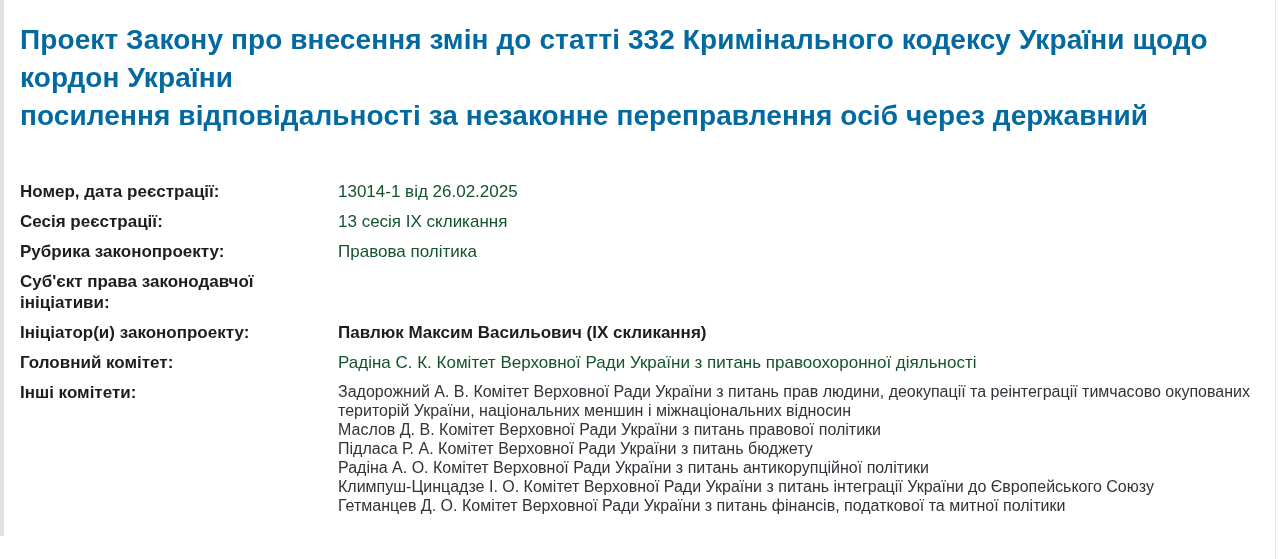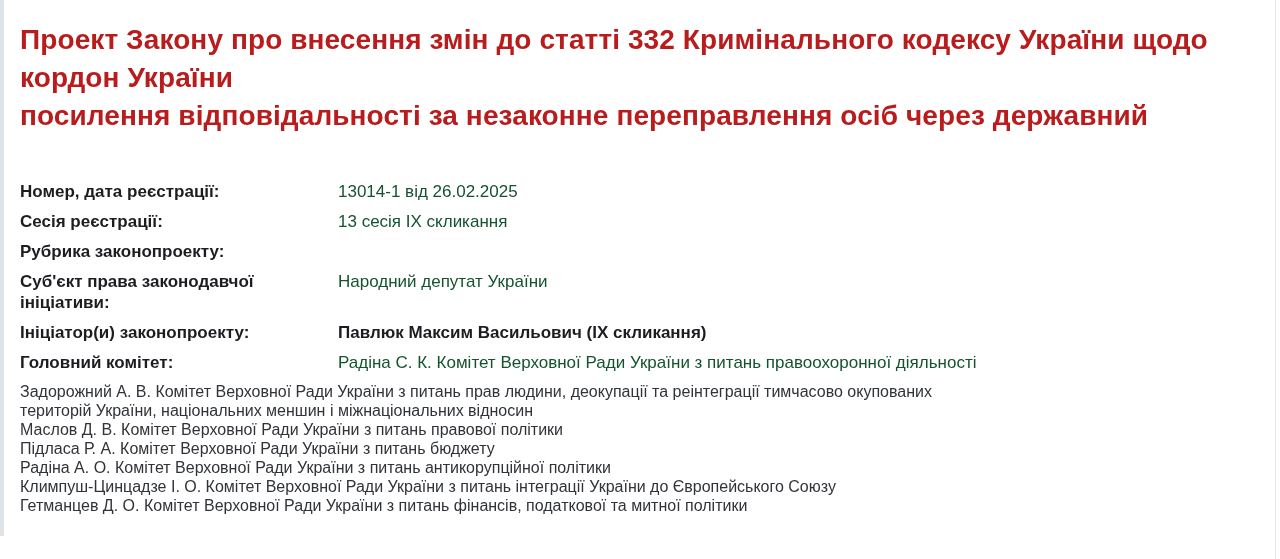--- a/index.html
+++ b/index.html
@@ -41,21 +41,21 @@
     position: absolute;
     left: 20px;
     top: 0;
     width: 1238px;
   }
   .bill-title {
     padding-top: 21px;
     font-size: 28px;
     line-height: 38px;
     font-weight: 700;
-    color: #b91c1c;
+    color: #0369a1;
     letter-spacing: 0.1px;
   }
   .bill-title .title-line {
     white-space: nowrap;
   }
   .fields {
     margin-top: 46px;
   }
   .row {
     display: flex;
@@ -117,38 +117,39 @@
         <div class="value">13014-1 від 26.02.2025</div>
       </div>
 
       <div class="row">
         <div class="label">Сесія реєстрації:</div>
         <div class="value">13 сесія IX скликання</div>
       </div>
 
       <div class="row">
         <div class="label">Рубрика законопроекту:</div>
+        <div class="value">Правова політика</div>
       </div>
 
       <div class="row row-subject">
         <div class="label">Суб'єкт права законодавчої ініціативи:</div>
-        <div class="value">Народний депутат України</div>
       </div>
 
       <div class="row row-initiators">
         <div class="label">Ініціатор(и) законопроекту:</div>
         <div class="value value-bold">Павлюк Максим Васильович (IX скликання)</div>
       </div>
 
       <div class="row">
         <div class="label">Головний комітет:</div>
         <div class="value">Радіна С. К. Комітет Верховної Ради України з питань правоохоронної діяльності</div>
       </div>
 
       <div class="row">
+        <div class="label">Інші комітети:</div>
         <div class="committee-list">
           <span class="committee-item">Задорожний А. В. Комітет Верховної Ради України з питань прав людини, деокупації та реінтеграції тимчасово окупованих територій України, національних меншин і міжнаціональних відносин</span>
           <span class="committee-item">Маслов Д. В. Комітет Верховної Ради України з питань правової політики</span>
           <span class="committee-item">Підласа Р. А. Комітет Верховної Ради України з питань бюджету</span>
           <span class="committee-item">Радіна А. О. Комітет Верховної Ради України з питань антикорупційної політики</span>
           <span class="committee-item">Климпуш-Цинцадзе І. О. Комітет Верховної Ради України з питань інтеграції України до Європейського Союзу</span>
           <span class="committee-item">Гетманцев Д. О. Комітет Верховної Ради України з питань фінансів, податкової та митної політики</span>
         </div>
       </div>
 

